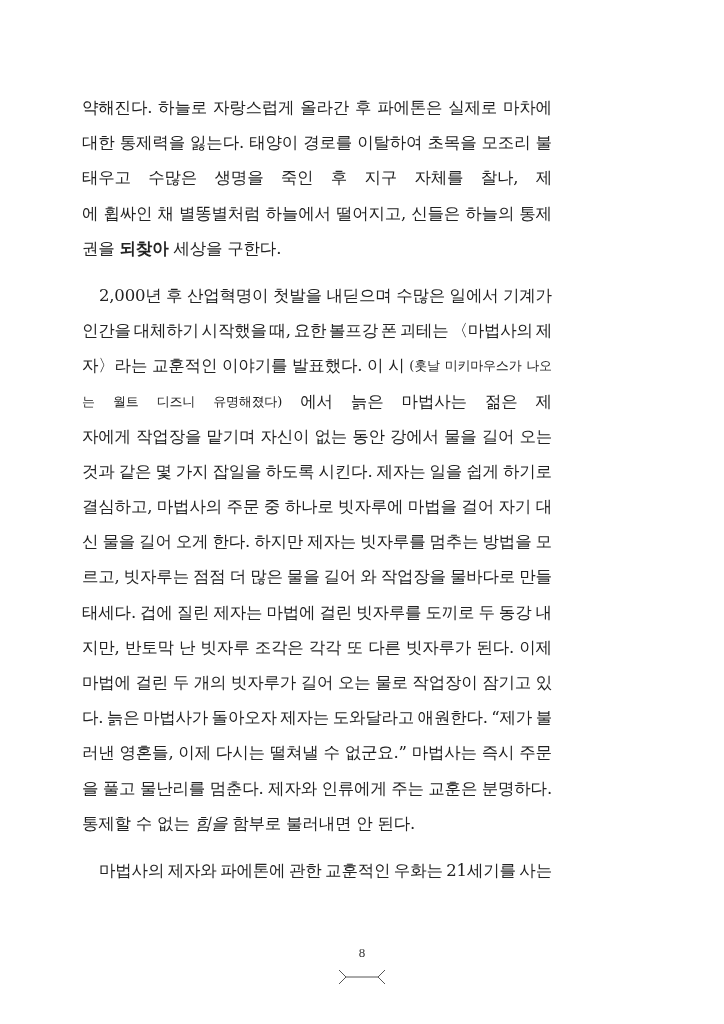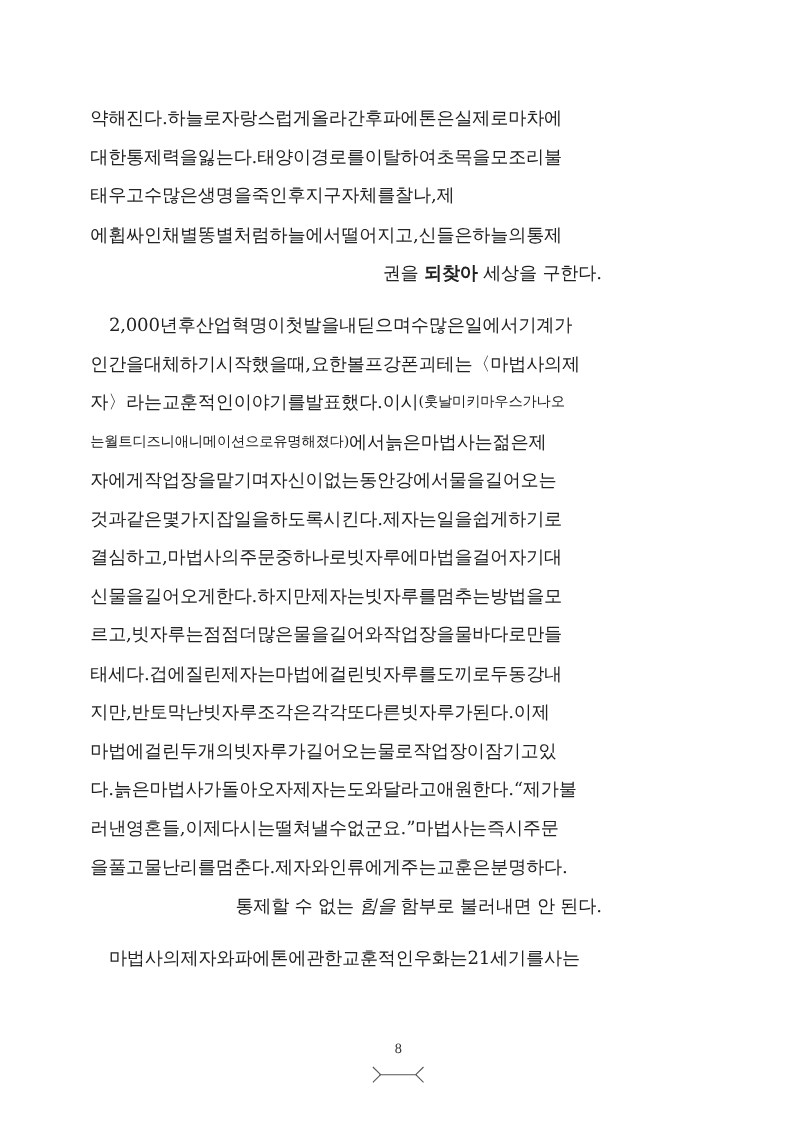--- a/index.html
+++ b/index.html
@@ -25,24 +25,25 @@
       left: 82px;
       top: 90px;
       width: 470px;
     }
     .line {
       height: 35.2px;
       line-height: 35.2px;
       font-size: 16.5px;
       white-space: nowrap;
       display: flex;
+      justify-content: space-between;
       letter-spacing: -0.2px;
     }
     .line.last {
-      justify-content: flex-end;
+      justify-content: flex-start;
     }
     .line.indent {
       padding-left: 17px;
       margin-top: 12px;
     }
     .line span.w {
       display: inline-block;
     }
     .line .small {
       font-size: 13px;
@@ -152,21 +153,20 @@
         <span class="w">이</span>
         <span class="w">시</span>
         <span class="w small">(훗날</span>
         <span class="w small">미키마우스가</span>
         <span class="w small">나오</span>
       </div>
       <div class="line">
         <span class="w small">는</span>
         <span class="w small">월트</span>
         <span class="w small">디즈니</span>
-        <span class="w small">애니메이션으로</span>
         <span class="w small">유명해졌다)</span>
         <span class="w">에서</span>
         <span class="w">늙은</span>
         <span class="w">마법사는</span>
         <span class="w">젊은</span>
         <span class="w">제</span>
       </div>
       <div class="line">
         <span class="w">자에게</span>
         <span class="w">작업장을</span>

